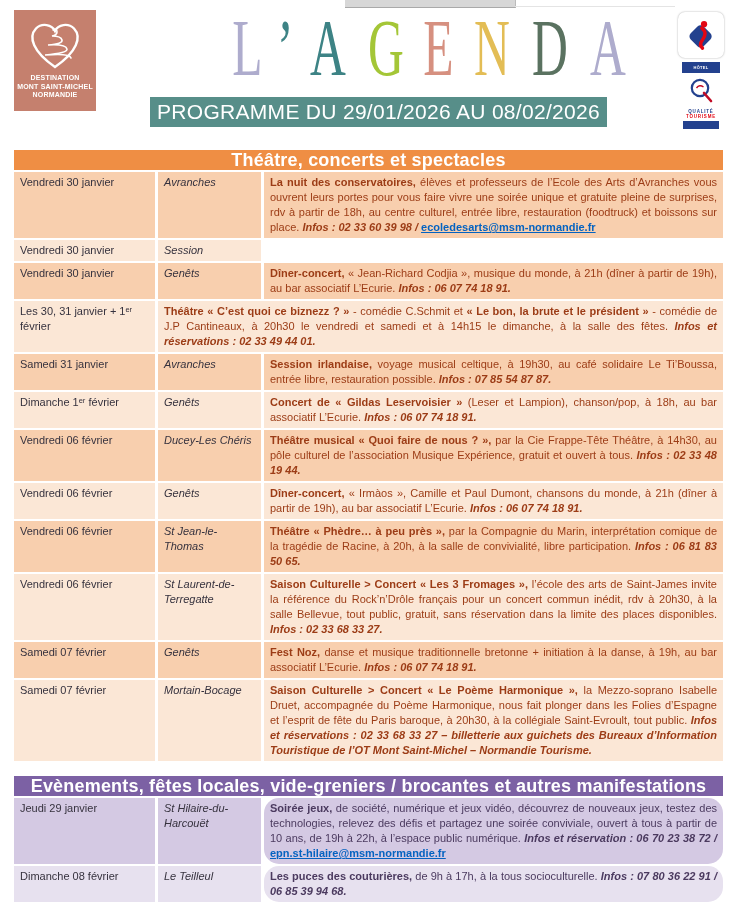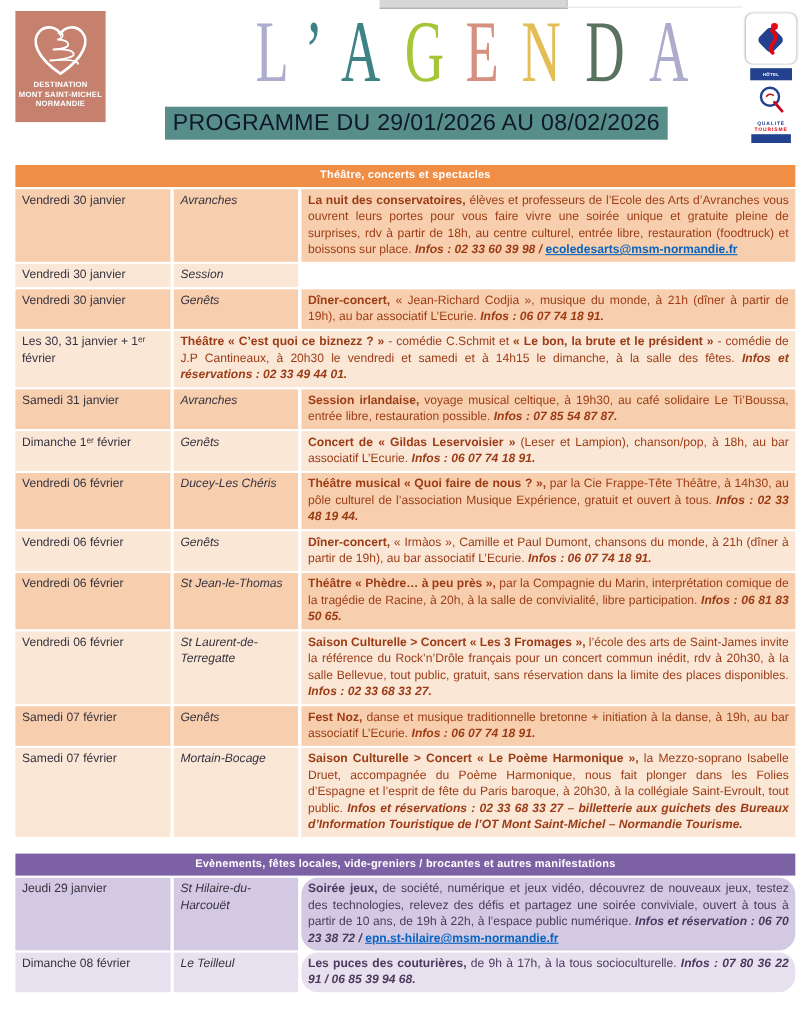--- a/index.html
+++ b/index.html
@@ -22,49 +22,49 @@
   .logo-msm svg{display:block;}
   .logo-msm-text{margin-top:2px;color:#fff;font-size:7px;line-height:8.5px;
     text-align:center;letter-spacing:.2px;font-weight:bold;}
 
   .title{position:absolute;left:230px;top:4px;width:400px;height:92px;
     display:flex;justify-content:center;align-items:baseline;}
   .title span{font-family:"Liberation Serif","DejaVu Serif",serif;
     font-size:80px;line-height:88px;display:inline-block;transform:scaleX(.62);}
 
   .banner{position:absolute;left:150px;top:97px;width:457px;height:30px;
-    background:var(--teal);color:#0f172a;font-size:21px;line-height:30px;
+    background:var(--teal);color:#ffffff;font-size:21px;line-height:30px;
     text-align:center;letter-spacing:.3px;}
 
   .logos-right{position:absolute;left:674px;top:12px;width:54px;
     display:flex;flex-direction:column;align-items:center;gap:4px;}
   .hotel-card{width:46px;height:46px;background:#fff;border-radius:7px;
     box-shadow:0 0 2px rgba(0,0,0,.35);display:flex;align-items:center;justify-content:center;}
   .hotel-banner{width:38px;height:11px;background:var(--logoBlue);color:#fff;
     font-size:4px;line-height:5.5px;text-align:center;font-weight:bold;
     display:flex;align-items:center;justify-content:center;letter-spacing:.3px;}
   .q-logo{display:flex;flex-direction:column;align-items:center;}
   .q-text{font-size:4.5px;line-height:5px;letter-spacing:.8px;color:var(--logoBlue);
     text-align:center;font-weight:bold;}
   .q-text .red{color:var(--logoRed);}
   .q-bar{width:36px;height:8px;background:var(--logoBlue);margin-top:2px;}
 
   
   .content{position:absolute;left:14px;top:150px;width:709px;}
   .section{width:709px;}
   .section + .section{margin-top:15px;}
   .section-header{height:20px;line-height:20px;text-align:center;color:#fff;
-    font-weight:bold;font-size:10px;margin-bottom:2px;letter-spacing:.2px;}
+    font-weight:bold;font-size:18px;margin-bottom:2px;letter-spacing:.2px;}
   .section-header.orange{background:var(--orange);}
   .section-header.purple{background:var(--purple);}
 
   .row{display:flex;gap:3px;margin-bottom:2px;font-size:11px;line-height:15px;}
   .cell{padding:3px 6px;box-sizing:border-box;}
   .cell.date{width:141px;flex:none;color:var(--dateText);}
-  .cell.loc{width:113px;flex:none;font-style:italic;color:var(--dateText);}
+  .cell.loc{width:103px;flex:none;font-style:italic;color:var(--dateText);}
   .cell.desc{flex:1;text-align:justify;}
 
   .section.orange-section .row:nth-child(odd)  .cell{background:var(--orangeRowA);}
   .section.orange-section .row:nth-child(even) .cell{background:var(--orangeRowB);}
   .section.orange-section .cell.desc{color:var(--orangeText);}
   .section.purple-section .row:nth-child(odd)  .cell{background:var(--purpleRowA);}
   .section.purple-section .row:nth-child(even) .cell{background:var(--purpleRowB);}
   .section.purple-section .cell.desc{color:var(--purpleText);border-radius:15px;}
 
   .seg-b{font-weight:bold;}

